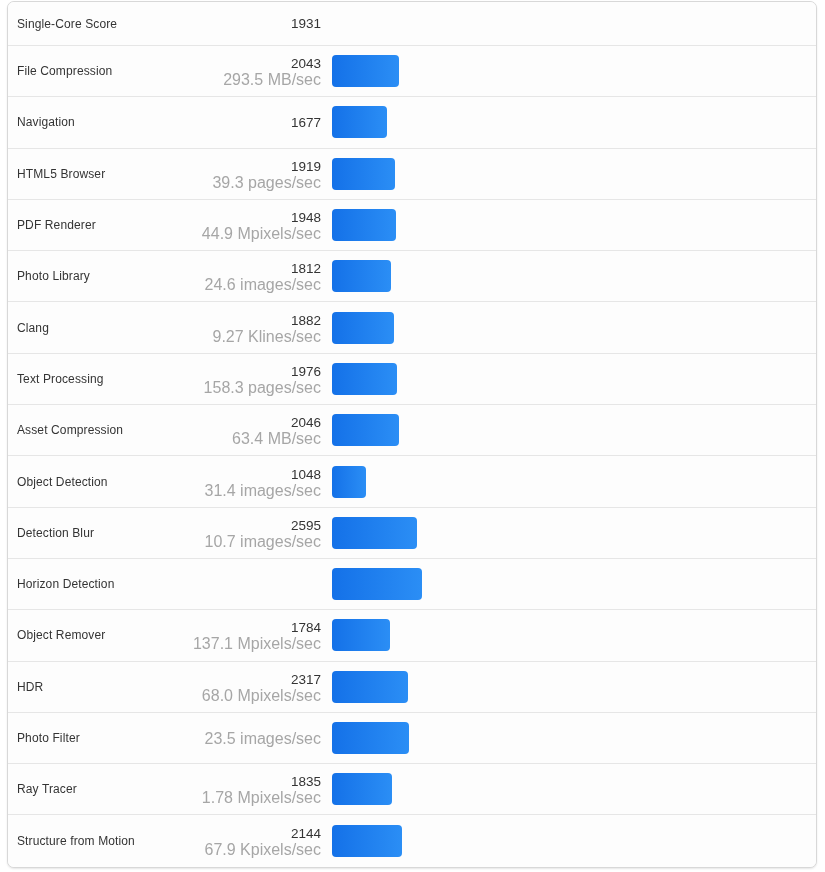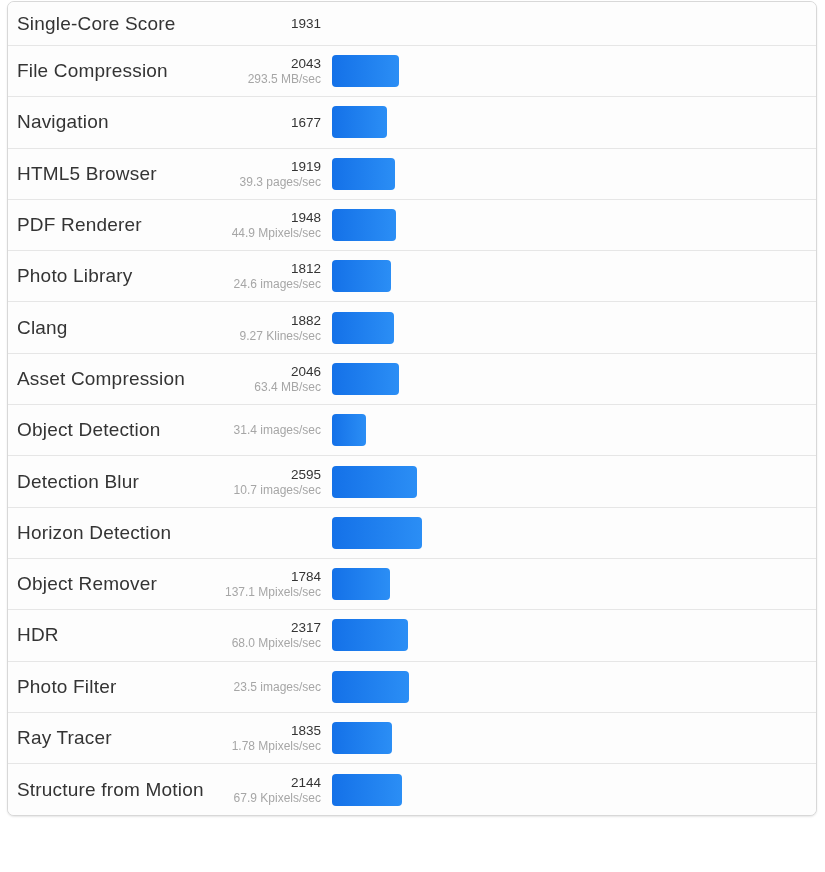--- a/index.html
+++ b/index.html
@@ -42,21 +42,21 @@
   }
   .bench-row.header-row {
     height: 44px;
   }
 
   .row-label {
     position: absolute;
     left: 9px;
     top: 50%;
     transform: translateY(-50%);
-    font-size: 19px;
+    font-size: 12px;
     color: #343434;
     white-space: nowrap;
     letter-spacing: 0.01em;
   }
 
   .row-metrics {
     position: absolute;
     left: 0;
     width: 313px;
     top: 50%;
@@ -69,21 +69,21 @@
   }
 
   .row-score {
     display: block;
     font-size: 13.5px;
     color: #343434;
     line-height: 17px;
   }
   .row-rate {
     display: block;
-    font-size: 12px;
+    font-size: 16px;
     color: #a6a6a6;
     line-height: 15px;
   }
   .header-row .row-score {
     line-height: 18px;
   }
 
   .bar-track {
     position: absolute;
     left: 324px;
@@ -167,32 +167,43 @@
         <div class="row-label">Clang</div>
         <div class="row-metrics">
           <span class="row-score">1882</span>
           <span class="row-rate">9.27 Klines/sec</span>
         </div>
         <div class="bar-track">
           <div class="bar-fill" style="width: 61.5414px;"></div>
         </div>
       </div>
       <div class="bench-row">
+        <div class="row-label">Text Processing</div>
+        <div class="row-metrics">
+          <span class="row-score">1976</span>
+          <span class="row-rate">158.3 pages/sec</span>
+        </div>
+        <div class="bar-track">
+          <div class="bar-fill" style="width: 64.6152px;"></div>
+        </div>
+      </div>
+      <div class="bench-row">
         <div class="row-label">Asset Compression</div>
         <div class="row-metrics">
           <span class="row-score">2046</span>
           <span class="row-rate">63.4 MB/sec</span>
         </div>
         <div class="bar-track">
           <div class="bar-fill" style="width: 66.9042px;"></div>
         </div>
       </div>
       <div class="bench-row">
         <div class="row-label">Object Detection</div>
         <div class="row-metrics">
+          <span class="row-score">1048</span>
           <span class="row-rate">31.4 images/sec</span>
         </div>
         <div class="bar-track">
           <div class="bar-fill" style="width: 34.2696px;"></div>
         </div>
       </div>
       <div class="bench-row">
         <div class="row-label">Detection Blur</div>
         <div class="row-metrics">
           <span class="row-score">2595</span>

